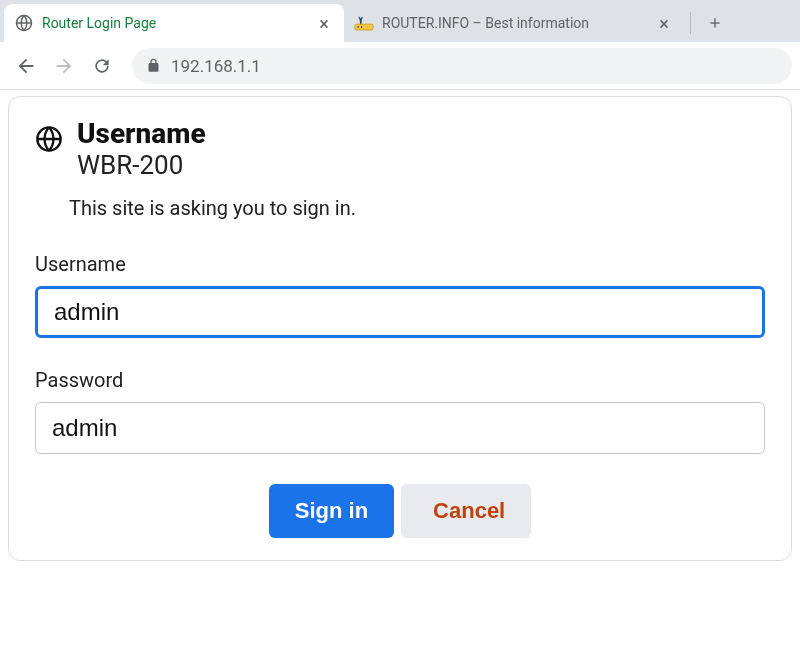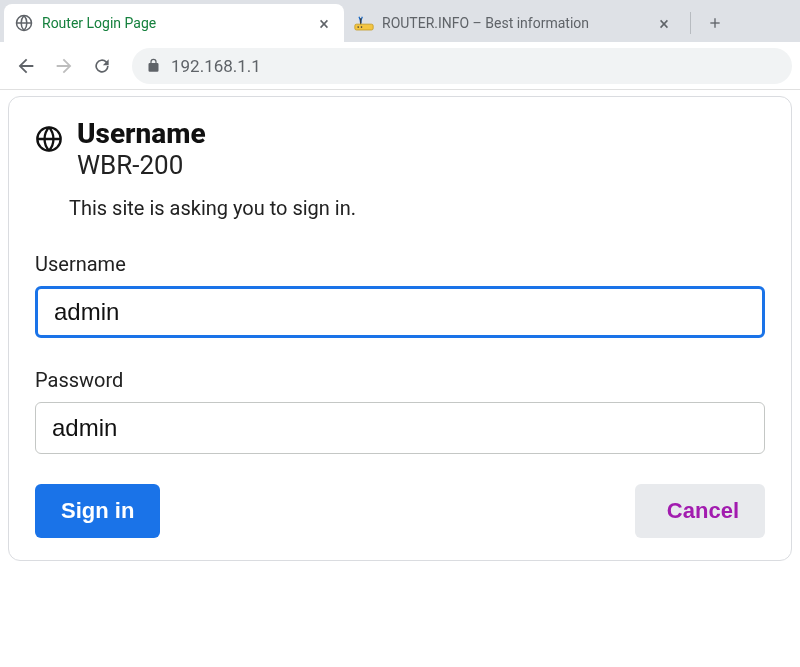--- a/index.html
+++ b/index.html
@@ -168,40 +168,40 @@
       background: #fff;
       outline: none;
       color: #111;
     }
     .field-input.focused {
       border: 3px solid #1a73e8;
     }
     .field-block { margin-bottom: 30px; }
     .btn-row {
       display: flex;
-      justify-content: space-between;
+      justify-content: center;
       gap: 7px;
       margin-top: 10px;
     }
     .btn {
       height: 54px;
       padding: 0 26px;
       border: none;
       border-radius: 6px;
       font-size: 22px;
       font-weight: 600;
       cursor: pointer;
     }
     .btn-primary {
       background: #1a73e8;
       color: #fff;
     }
     .btn-secondary {
       background: #e8eaed;
-      color: #a21caf;
+      color: #c2410c;
       padding-left: 32px;
     }
     .router-favicon {
       width: 20px;
       display:block;
     }
   </style>
 </head>
 <body>
 

